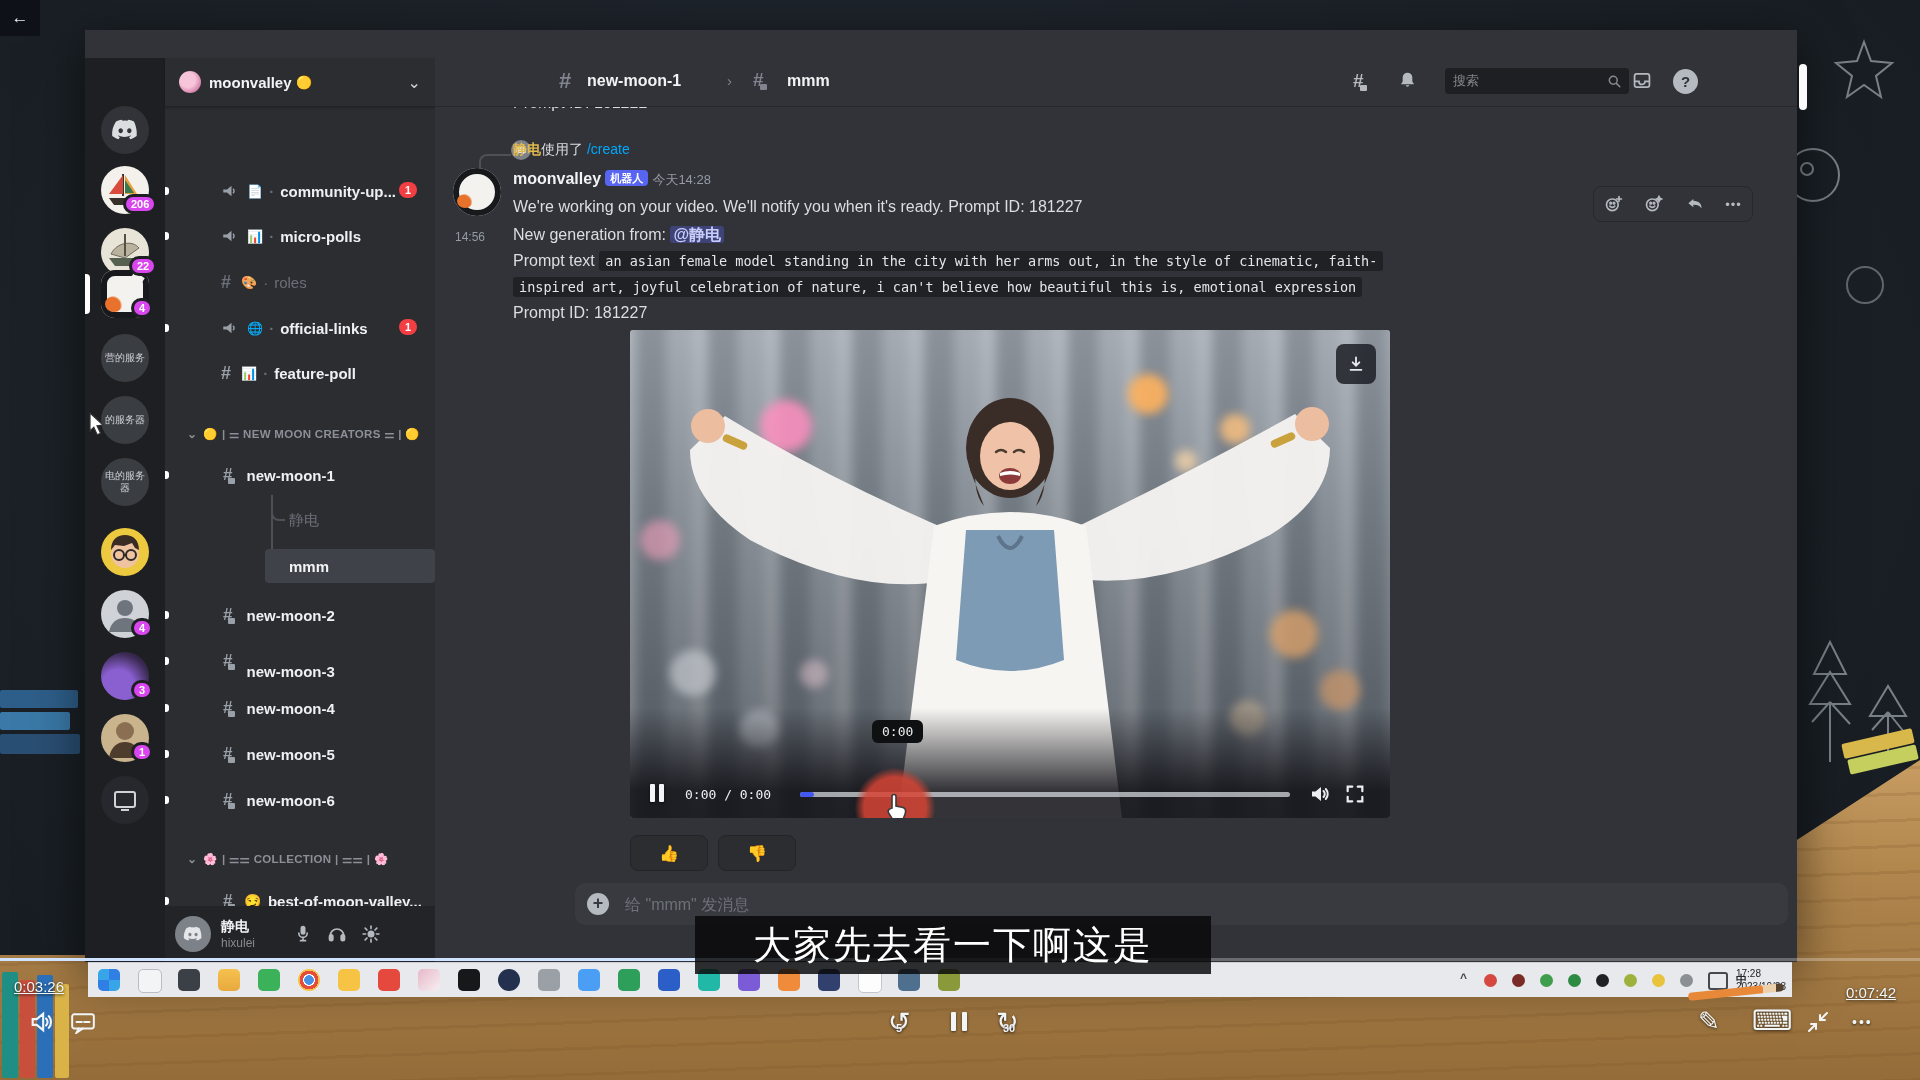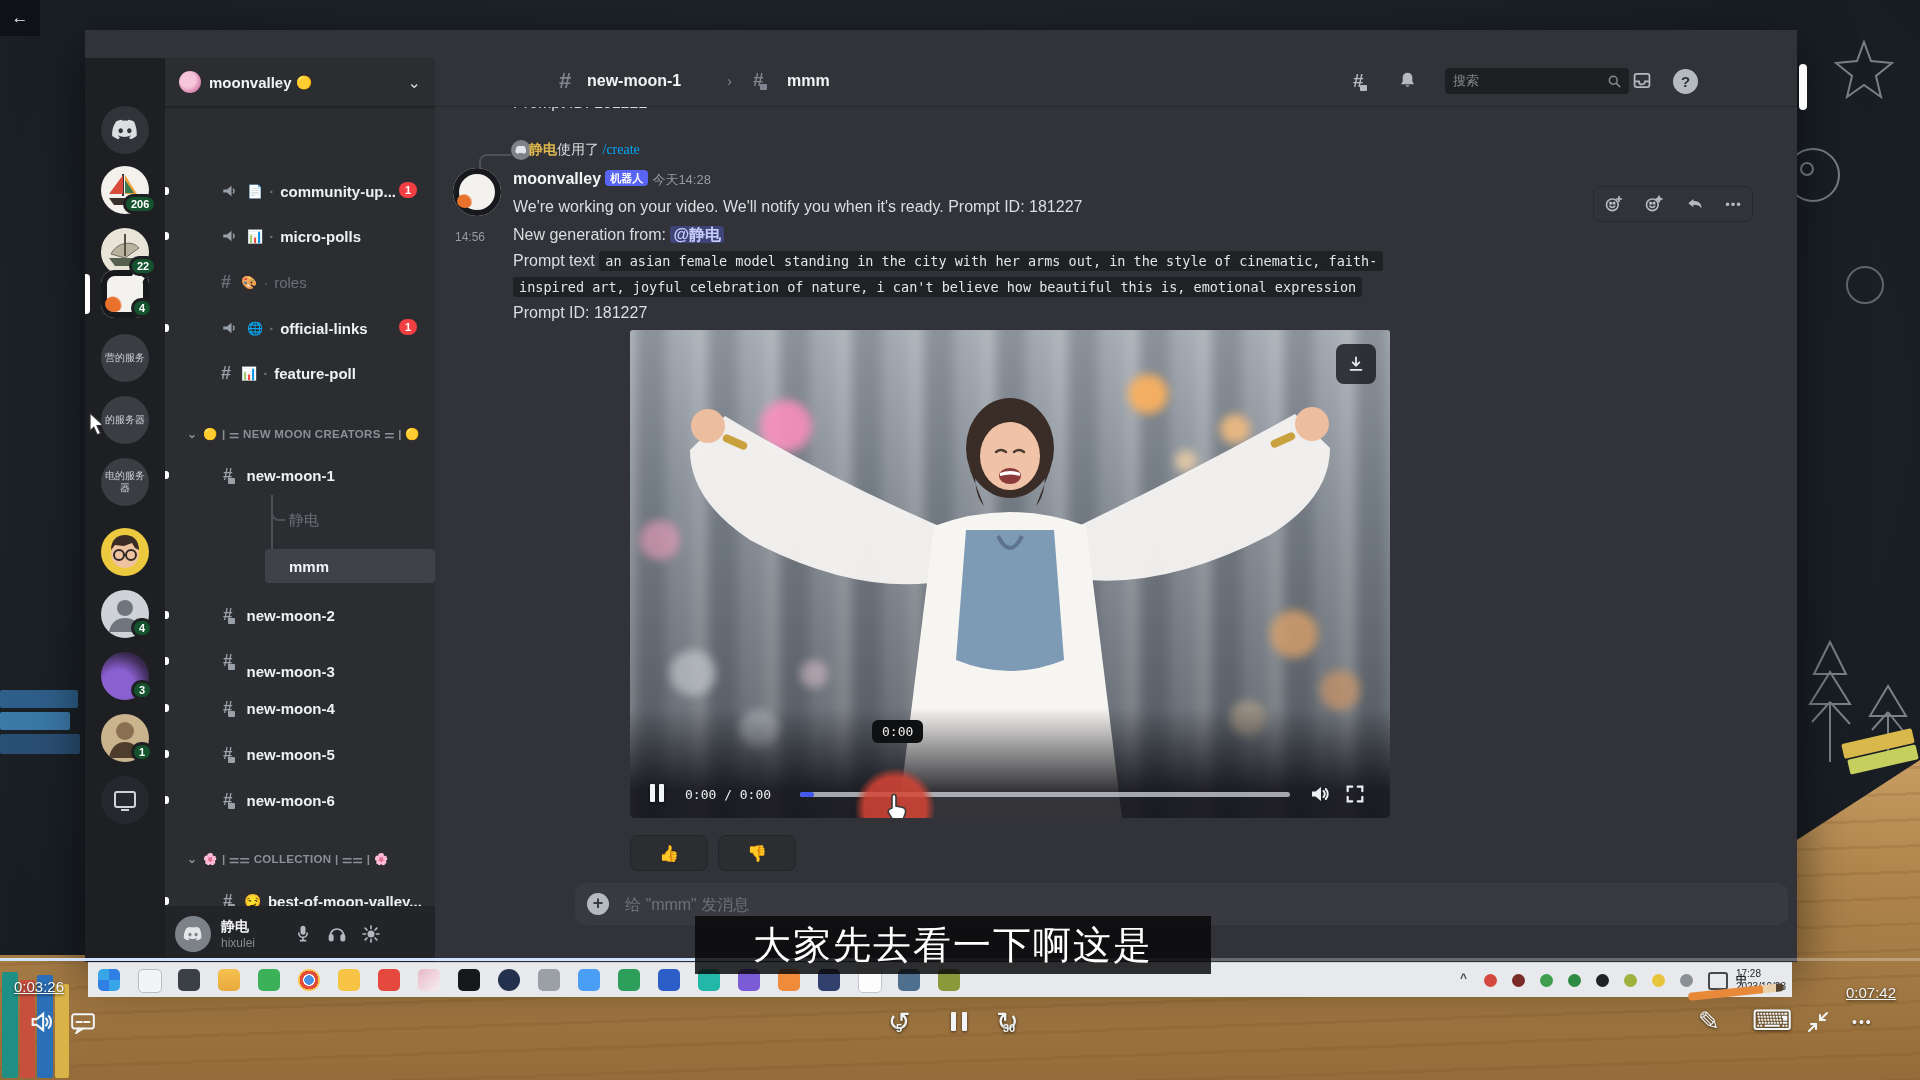--- a/index.html
+++ b/index.html
@@ -23,21 +23,21 @@
   .pbtn{position:absolute;z-index:82;color:#f2f5f7;text-shadow:0 1px 3px rgba(0,0,0,.7);}
   .pausebar{display:inline-block;width:5px;height:19px;background:#f2f5f7;border-radius:1px;margin:0 3px;box-shadow:0 1px 3px rgba(0,0,0,.6);}
   
   .win{position:absolute;left:85px;top:30px;width:1712px;height:932px;background:#313338;
     box-shadow:0 14px 50px rgba(0,0,0,.55);font-size:15px;color:#dbdee1;}
   .titlebar{position:absolute;left:0;top:0;width:1712px;height:28px;background:#1b1d21;}
   .apptitle{position:absolute;left:14px;top:6px;font-size:13px;font-weight:bold;color:#c4c9cf;}
   .wc{position:absolute;top:3px;width:30px;text-align:center;font-size:15px;color:#c4c9cf;cursor:default;}
   .rail{position:absolute;left:0;top:28px;width:80px;height:904px;background:#1e1f22;}
   .rv{position:absolute;left:16px;width:48px;height:48px;border-radius:50%;overflow:hidden;}
-  .rb{position:absolute;background:#14532d;color:#fff;font-size:11px;font-weight:bold;
+  .rb{position:absolute;background:#d946ef;color:#fff;font-size:11px;font-weight:bold;
     border-radius:10px;padding:1px 5px;border:3px solid #1e1f22;line-height:12px;z-index:3;}
   .railtext{background:#3a3d42;color:#cfd3d8;font-size:10px;display:flex;align-items:center;justify-content:center;text-align:center;line-height:12px;}
   .sel-pill{position:absolute;left:0;width:5px;height:40px;background:#fff;border-radius:0 4px 4px 0;}
   
   .sidebar{position:absolute;left:80px;top:28px;width:270px;height:904px;background:#2b2d31;}
   .shead{position:absolute;left:0;top:0;width:270px;height:48px;border-bottom:1px solid #202225;
     box-shadow:0 1px 2px rgba(0,0,0,.25);display:flex;align-items:center;}
   .sname{font-size:15px;font-weight:bold;color:#f2f3f5;margin-left:8px;}
   .ch{position:absolute;left:8px;width:254px;height:34px;border-radius:4px;display:flex;align-items:center;color:#9aa0a8;font-size:15px;}
   .ch .lbl{white-space:nowrap;overflow:hidden;}
@@ -401,21 +401,21 @@
         <span>?</span>
       </div>
     </div>
 
     <div class="abs" style="left:394px;top:124px;width:30px;height:14px;border-left:2px solid #4e5058;border-top:2px solid #4e5058;border-radius:8px 0 0 0;z-index:4;"></div>
     <div class="abs" style="left:426px;top:110px;width:20px;height:20px;border-radius:50%;background:#7d8188;display:flex;align-items:center;justify-content:center;z-index:4;">
       <svg width="12" height="10" viewBox="0 0 28 22">
           <path fill="#e4e6e9" d="M23 2.5C21 1.6 19 1 17 .8l-.4 1a17 17 0 0 0-5.2 0l-.4-1C9 1 7 1.6 5 2.5 1.7 7.4.8 12.2 1.2 17c2.2 1.6 4.3 2.6 6.4 3.2l1.3-2.2-2-1 .4-.4c4 1.9 8.3 1.9 12.3 0l.5.4-2.1 1 1.3 2.2c2.1-.6 4.2-1.6 6.4-3.2.5-5.5-.8-10.3-2.7-14.5z"></path>
         </svg>
     </div>
-    <div class="abs" style="left:444px;top:111px;font-size:14px;z-index:4;font-family:Liberation Serif, serif;">
+    <div class="abs" style="left:428px;top:111px;font-size:14px;z-index:4;">
       <span class="gold">静电</span><span style="color:#dbdee1;">使用了</span>
       <span class="cmd">/create</span>
     </div>
 
     <div class="abs" style="left:368px;top:138px;width:48px;height:48px;border-radius:50%;background:#f4f2ee;box-shadow:inset 0 0 0 6px #17191d;z-index:4;">
       <div class="abs" style="left:4px;top:26px;width:16px;height:14px;border-radius:50%;background:radial-gradient(circle at 40% 60%, #e8712c 0 55%, rgba(232,113,44,0) 72%);"></div>
     </div>
     <div class="abs" style="left:428px;top:140px;z-index:4;">
       <span style="font-size:16px;font-weight:bold;color:#f2f3f5;">moonvalley</span>
       <span class="botbadge">机器人</span>

